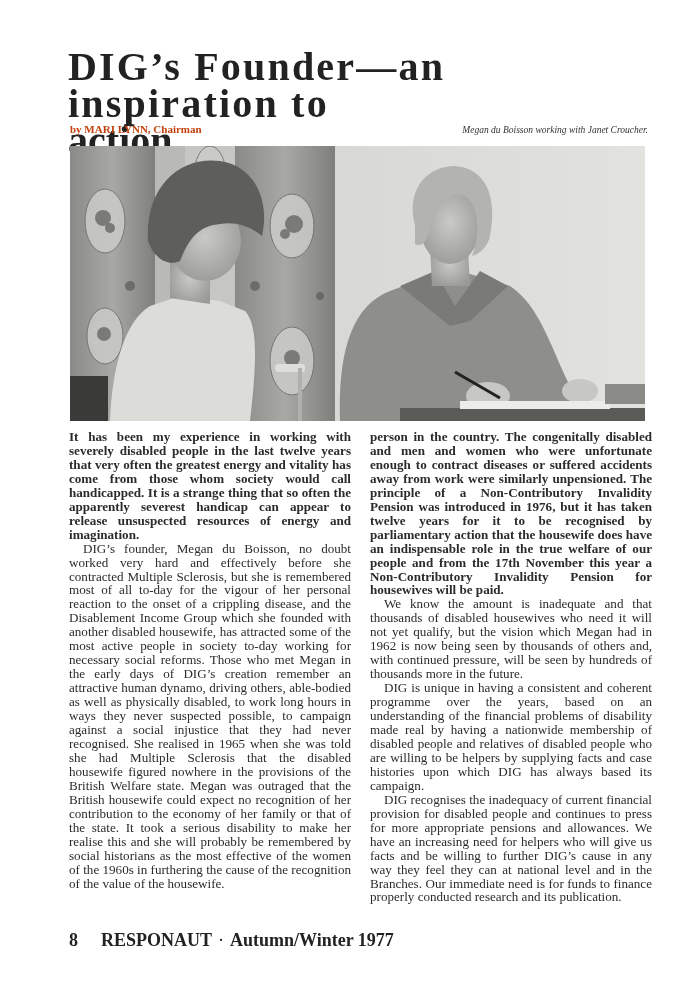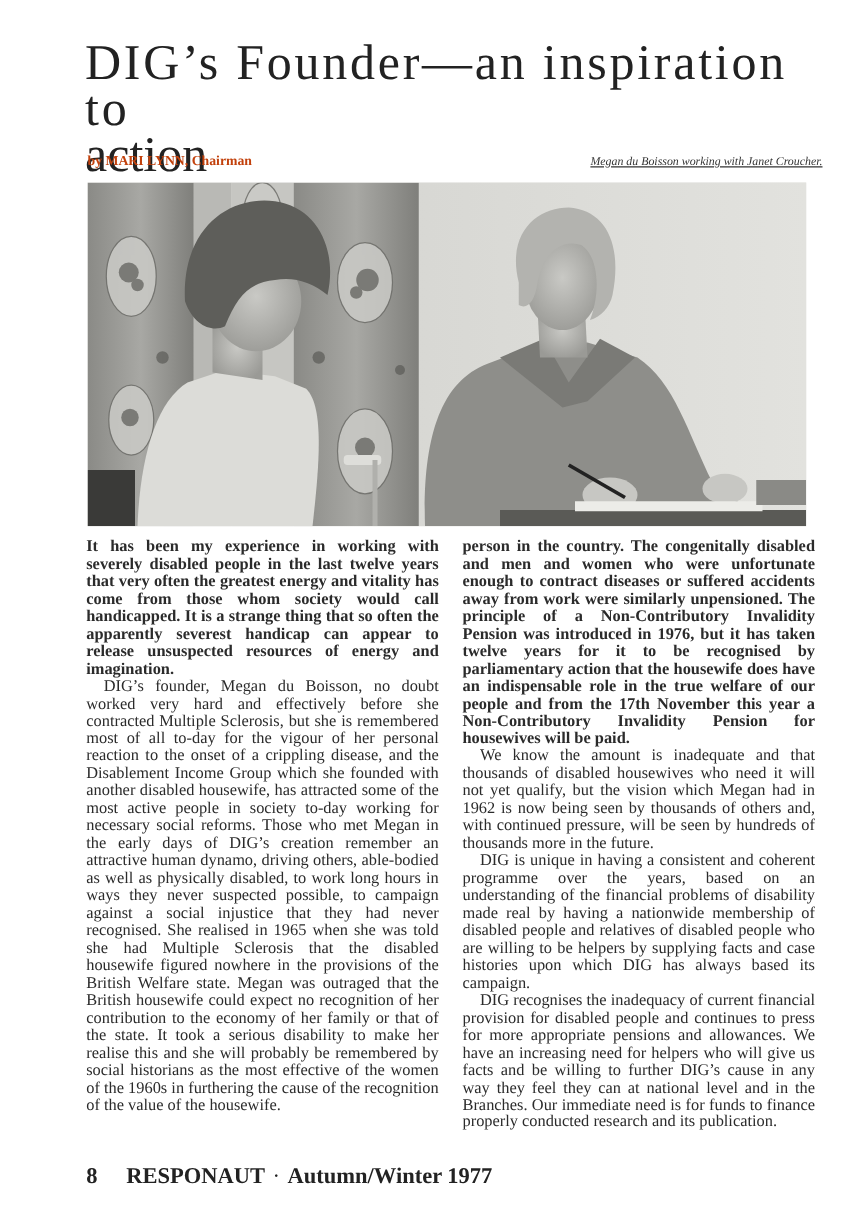--- a/index.html
+++ b/index.html
@@ -1,32 +1,32 @@
 <!DOCTYPE html>
 <html><head>
 <meta charset="utf-8">
 <style>
   html, body { margin: 0; padding: 0; }
   body {
     width: 690px; height: 984px; background: #ffffff; position: relative; overflow: hidden;
     font-family: "Liberation Serif", "DejaVu Serif", serif; color: #2a2a2a;
   }
   .title {
-    position: absolute; left: 68px; top: 31px; width: 600px; margin: 0;
-    font-family: "Liberation Serif", serif; font-weight: normal;
+    position: absolute; left: 68px; top: 48px; width: 600px; margin: 0;
+    font-family: "Liberation Serif", serif; font-weight: bold;
     font-size: 40px; line-height: 37px; color: #222; letter-spacing: 2.2px;
   }
   .title .l2 { letter-spacing: 0; display: block; }
   .byline {
     position: absolute; left: 70px; top: 123px;
     font-family: Liberation Serif, serif; font-weight: bold; font-size: 11px; color: #c2410c;
   }
   .caption {
-    position: absolute; right: 32px; top: 125px;
-    font-family: "Liberation Serif", serif; font-style: italic; font-size: 9.5px; color: #333; text-decoration: underline;
+    position: absolute; right: 42px; top: 125px;
+    font-family: "Liberation Serif", serif; font-style: italic; font-size: 9.5px; color: #333;
   }
   .photo {
     position: absolute; left: 70px; top: 146px; width: 575px; height: 275px; overflow: hidden;
     background: #dcdcd8;
   }
   .photo svg { display: block; }
   .col {
     position: absolute; top: 430px; width: 282px;
     font-size: 13.1px; line-height: 13.95px; text-align: justify; color: #2b2b2b;
     hyphens: none;

